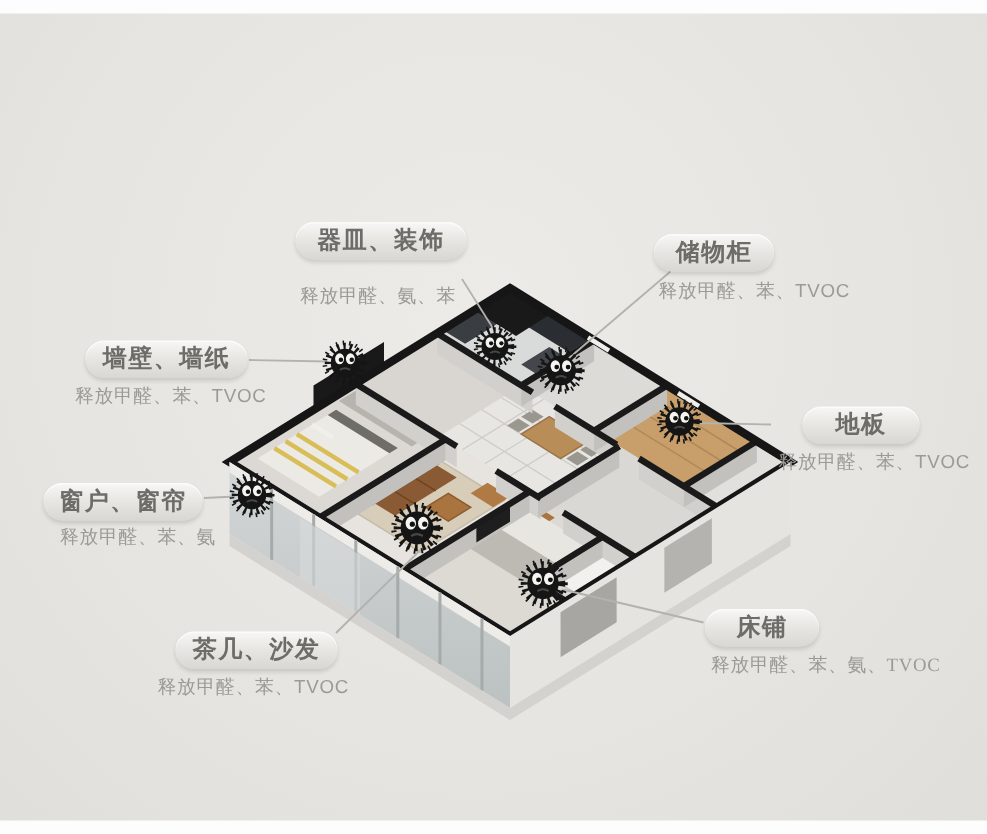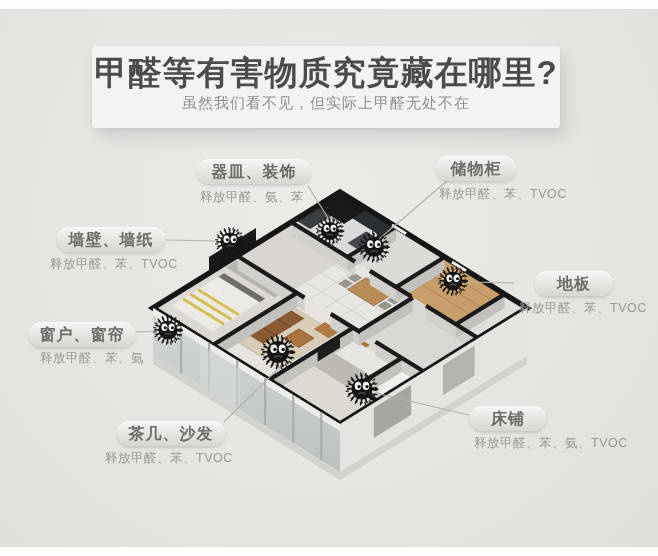--- a/index.html
+++ b/index.html
@@ -30,24 +30,20 @@
   .detail{position:absolute;color:#9c9a96;font-size:12.5px;letter-spacing:0.5px;
     white-space:nowrap;}
 </style>
 </head>
 <body>
 
 <div class="stage">
   <div class="white-bar top"></div>
   <div class="white-bar bottom"></div>
 
-  <div class="title-panel">
-    <h1>甲醛等有害物质究竟藏在哪里?</h1>
-    <p>虽然我们看不见，但实际上甲醛无处不在</p>
-  </div>
 
   <svg class="scene-svg" width="658" height="556" viewBox="0 0 658 556">
     <defs>
       <g id="monster-proto">
         <circle r="13.5" fill="none" stroke="#151515" stroke-width="3" stroke-dasharray="1 3.4"></circle>
         <circle r="11" fill="none" stroke="#151515" stroke-width="5" stroke-dasharray="1.6 2.6"></circle>
         <circle r="9.5" fill="#151515"></circle>
         <ellipse cx="-3.6" cy="-2.8" rx="3" ry="3.7" fill="#f5f5f2"></ellipse>
         <ellipse cx="3.6" cy="-2.8" rx="3" ry="3.7" fill="#f5f5f2"></ellipse>
         <circle cx="-2.7" cy="-2.2" r="1.5" fill="#111111"></circle>
@@ -190,21 +186,21 @@
       <use href="#monster-proto" transform="translate(330,231) scale(0.95)"></use>
       <use href="#monster-proto" transform="translate(374,247) scale(1.05)"></use>
       <use href="#monster-proto" transform="translate(453,281)"></use>
       <use href="#monster-proto" transform="translate(168,330)"></use>
       <use href="#monster-proto" transform="translate(278,352) scale(1.15)"></use>
       <use href="#monster-proto" transform="translate(362,389) scale(1.1)"></use>
     </g>
   </svg>
 
   <div class="callout">
-    <div class="pill" style="left:197px;top:159px;width:114px;">器皿、装饰</div>
+    <div class="pill" style="left:197px;top:148px;width:114px;">器皿、装饰</div>
     <div class="detail" style="left:200px;top:189px;font-family:Liberation Mono, monospace;">释放甲醛、氨、苯</div>
   </div>
   <div class="callout">
     <div class="pill" style="left:436px;top:156px;width:80px;">储物柜</div>
     <div class="detail" style="left:439px;top:186px;">释放甲醛、苯、TVOC</div>
   </div>
   <div class="callout">
     <div class="pill" style="left:57px;top:227px;width:108px;">墙壁、墙纸</div>
     <div class="detail" style="left:50px;top:256px;">释放甲醛、苯、TVOC</div>
   </div>
@@ -215,15 +211,15 @@
   <div class="callout">
     <div class="pill" style="left:29px;top:322px;width:106px;">窗户、窗帘</div>
     <div class="detail" style="left:40px;top:350px;">释放甲醛、苯、氨</div>
   </div>
   <div class="callout">
     <div class="pill" style="left:117px;top:421px;width:108px;">茶几、沙发</div>
     <div class="detail" style="left:105px;top:450px;">释放甲醛、苯、TVOC</div>
   </div>
   <div class="callout">
     <div class="pill" style="left:470px;top:406px;width:76px;">床铺</div>
-    <div class="detail" style="left:474px;top:435px;">释放甲醛、苯、氨、TVOC</div>
+    <div class="detail" style="left:474px;top:435px;font-family:Liberation Serif, serif;">释放甲醛、苯、氨、TVOC</div>
   </div>
 </div>
 
 </body></html>

